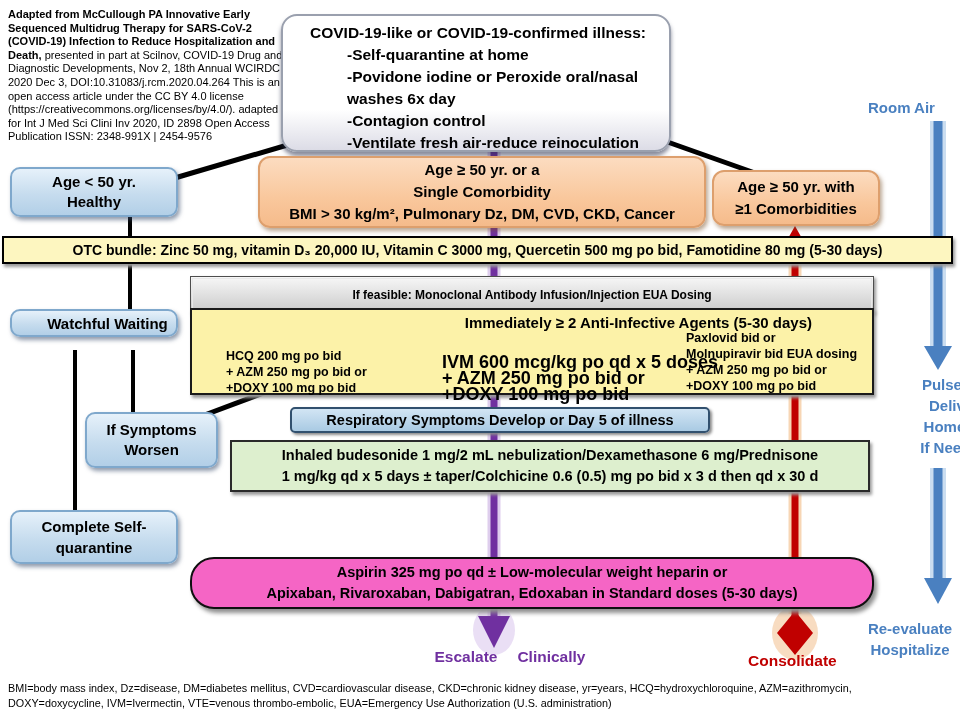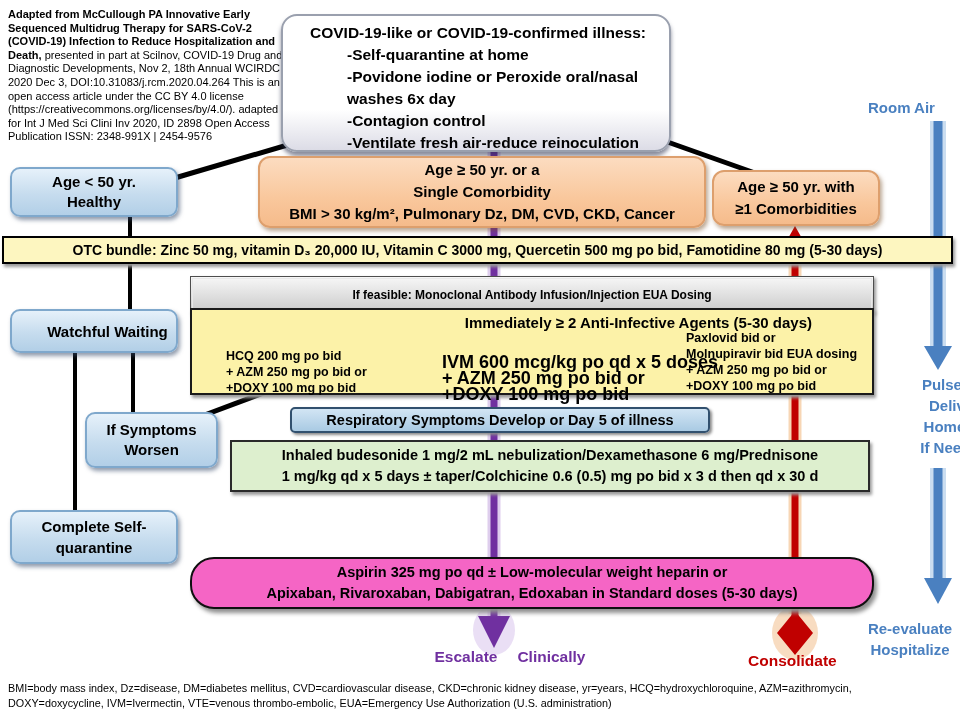--- a/index.html
+++ b/index.html
@@ -95,21 +95,21 @@
 +DOXY 100 mg po bid</div>
     <div class="abs b pre" style="left:250px;top:44px;font-size:18px;line-height:16px;">IVM 600 mcg/kg po qd x 5 doses
 + AZM 250 mg po bid or
 +DOXY 100 mg po bid</div>
     <div class="abs b pre" style="left:494px;top:20px;font-size:12.5px;line-height:16px;">Paxlovid bid or
 Molnupiravir bid EUA dosing
 + AZM 250 mg po bid or
 +DOXY 100 mg po bid</div>
   </div>
 
-  <div class="abs box-blue ctr b" style="left:10px;top:309px;width:168px;height:44px;font-size:15px;padding-left:27px;">Watchful Waiting</div>
+  <div class="abs box-blue ctr b" style="left:10px;top:309px;width:168px;height:28px;font-size:15px;padding-left:27px;">Watchful Waiting</div>
   <div class="abs box-blue ctr b pre" style="left:85px;top:412px;width:133px;height:56px;font-size:15px;line-height:20px;">If Symptoms
 Worsen</div>
   <div class="abs box-blue ctr b pre" style="left:10px;top:510px;width:168px;height:54px;font-size:15px;line-height:21px;">Complete Self-
 quarantine</div>
 
   <div class="abs bar-blue ctr b" style="left:290px;top:407px;width:420px;height:26px;font-size:14.5px;">Respiratory Symptoms Develop or Day 5 of illness</div>
 
   <div class="abs box-green ctr b pre" style="left:230px;top:440px;width:640px;height:52px;font-size:14.5px;line-height:21px;">Inhaled budesonide 1 mg/2 mL nebulization/Dexamethasone 6 mg/Prednisone
 1 mg/kg qd x 5 days ± taper/Colchicine 0.6 (0.5) mg po bid x 3 d then qd x 30 d</div>
 

